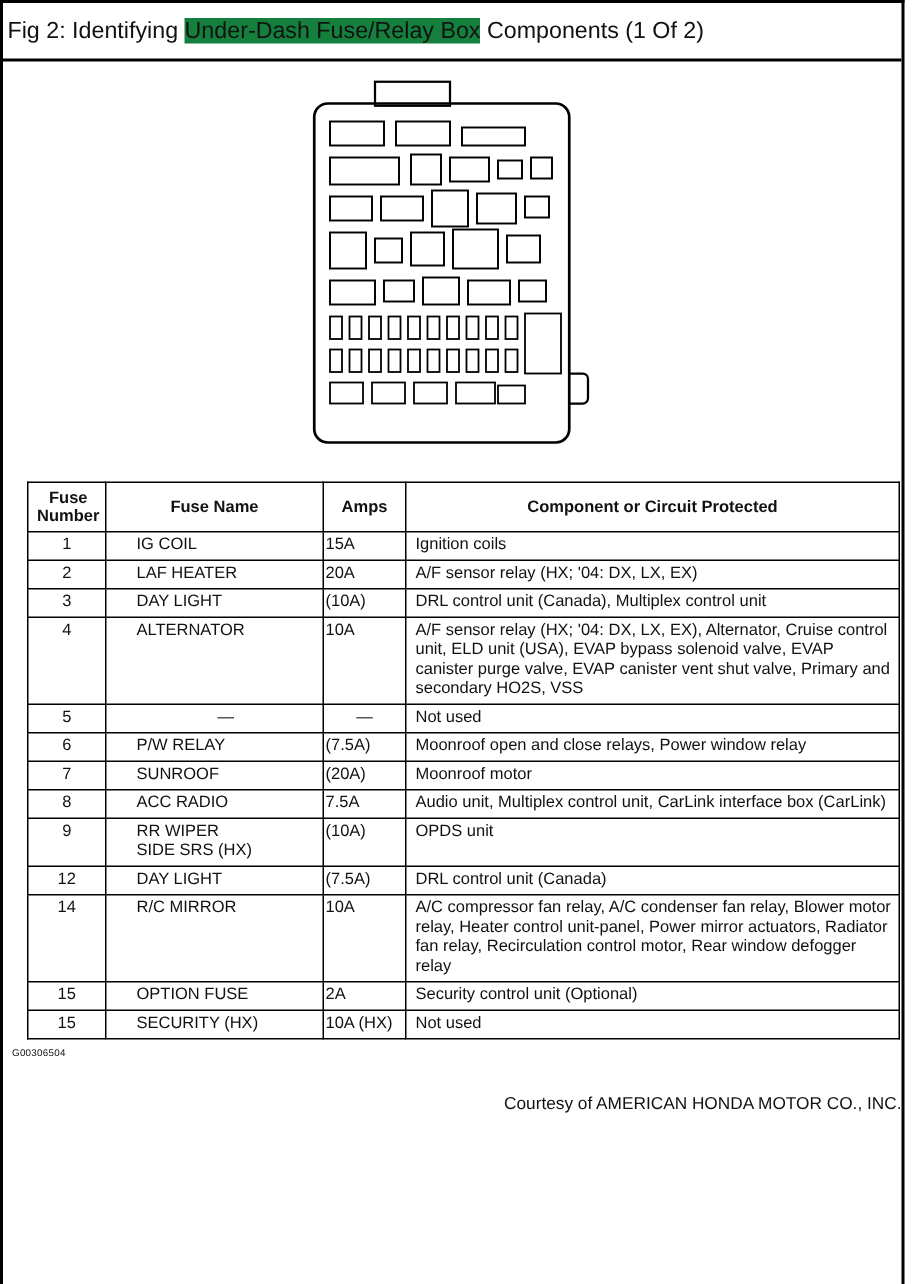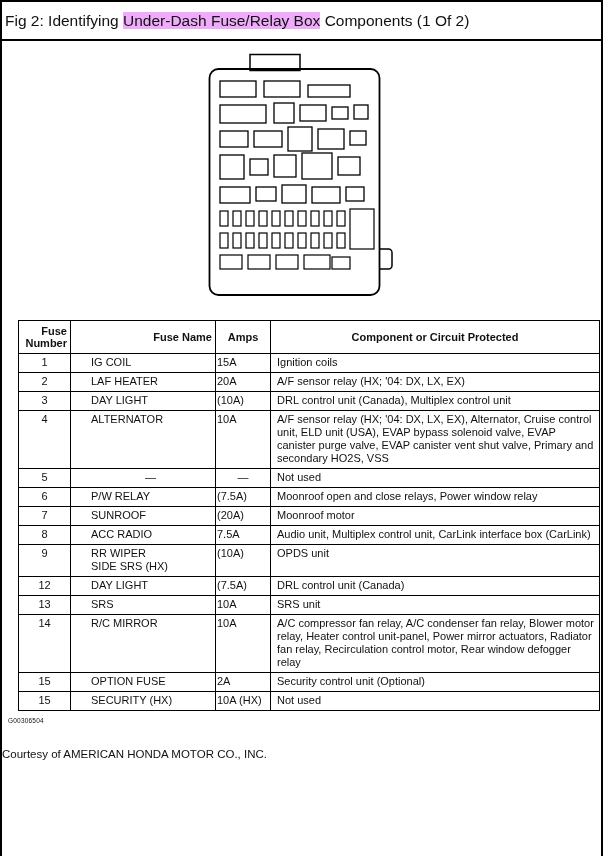--- a/index.html
+++ b/index.html
@@ -22,40 +22,40 @@
     white-space: nowrap;
   }
   .hl { background: #ffff00; }
   .diagram-wrap { text-align: center; margin-top: 12px; }
   table.fuse {
     border-collapse: collapse; table-layout: fixed;
     width: 581px; margin: 16px 0 0 16px;
   }
   th, td { border: 1px solid #000; font-size: 11px; vertical-align: top; }
   th { font-weight: bold; padding: 4px 3px; line-height: 12px; height: 32px; }
-  th.h0 { width: 52px;  text-align: right; padding-left: 5px; vertical-align: top; }
-  th.h1 { width: 145px; text-align: right; vertical-align: middle; }
+  th.h0 { width: 52px;  text-align: center; padding-left: 5px; vertical-align: top; }
+  th.h1 { width: 145px; text-align: center; vertical-align: middle; }
   th.h2 { width: 55px;  text-align: center; vertical-align: middle; }
   th.h3 { width: 329px; text-align: center; vertical-align: middle; }
   td { padding: 2px 5px 3px; line-height: 13px; }
   td.col-number { text-align: center; }
   td.col-name   { white-space: pre-line; padding-left: 20px; }
   td.col-amps   { text-align: left; padding-left: 1px; padding-right: 1px; }
   td.col-component { padding-left: 6px; }
   td.dash { text-align: center; }
   .figure-id { font-size: 6.5px; margin: 6px 0 0 6px; letter-spacing: 0.2px; }
-  .courtesy { text-align: left; font-size: 11.5px; margin-top: 24px; }
+  .courtesy { text-align: right; font-size: 11.5px; margin-top: 24px; }
 </style>
 </head>
 <body>
 
 <div class="page">
 
   <div class="title-bar">
-    <span>Fig 2: Identifying </span><span class="hl" style="background-color: #f0abfc;">Under-Dash Fuse/Relay Box</span><span> Components (1 Of 2)</span>
+    <span>Fig 2: Identifying </span><span class="hl" style="background-color: #15803d;">Under-Dash Fuse/Relay Box</span><span> Components (1 Of 2)</span>
   </div>
 
   <div class="diagram-wrap">
     <svg width="188" height="247" viewBox="0 0 188 247">
       <g fill="none" stroke="#000">
         <rect x="42" y="1.5" width="50" height="16" stroke-width="1.5"></rect>
         <rect x="1.5" y="16" width="170" height="226" rx="9" stroke-width="1.8"></rect>
         <path d="M171.5 196 h9 a3.5 3.5 0 0 1 3.5 3.5 v13 a3.5 3.5 0 0 1 -3.5 3.5 h-9" stroke-width="1.5"></path>
         <g stroke-width="1.3">
           <rect x="12" y="28" width="36" height="16"></rect>
@@ -179,26 +179,20 @@
           <td class="col-amps">(10A)</td>
           <td class="col-component">OPDS unit</td>
         </tr>
         <tr>
           <td class="col-number">12</td>
           <td class="col-name">DAY LIGHT</td>
           <td class="col-amps">(7.5A)</td>
           <td class="col-component">DRL control unit (Canada)</td>
         </tr>
         <tr>
-          <td class="col-number">13</td>
-          <td class="col-name">SRS</td>
-          <td class="col-amps">10A</td>
-          <td class="col-component">SRS unit</td>
-        </tr>
-        <tr>
           <td class="col-number">14</td>
           <td class="col-name">R/C MIRROR</td>
           <td class="col-amps">10A</td>
           <td class="col-component">A/C compressor fan relay,  A/C condenser fan relay, Blower motor relay, Heater control unit-panel,  Power mirror actuators, Radiator fan relay, Recirculation control motor, Rear window defogger relay</td>
         </tr>
         <tr>
           <td class="col-number">15</td>
           <td class="col-name">OPTION FUSE</td>
           <td class="col-amps">2A</td>
           <td class="col-component">Security control unit (Optional)</td>

